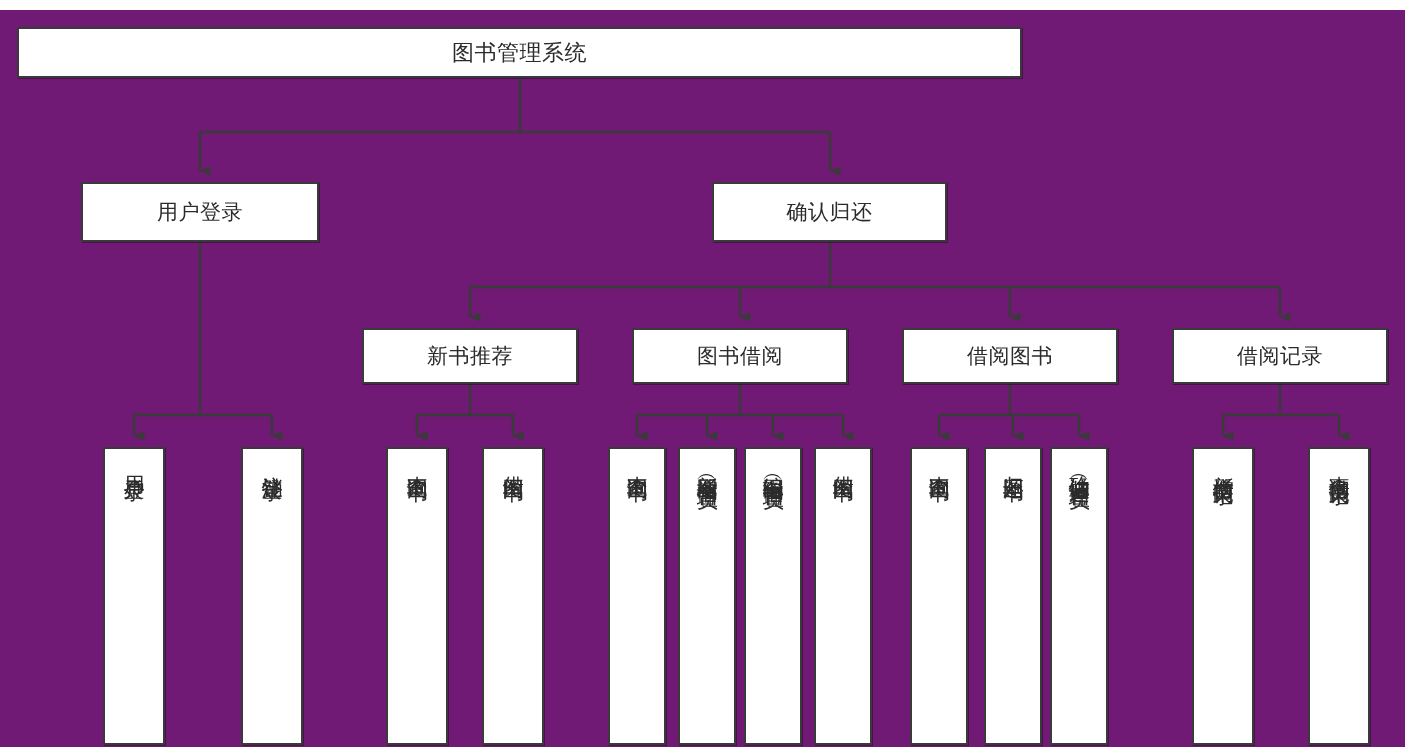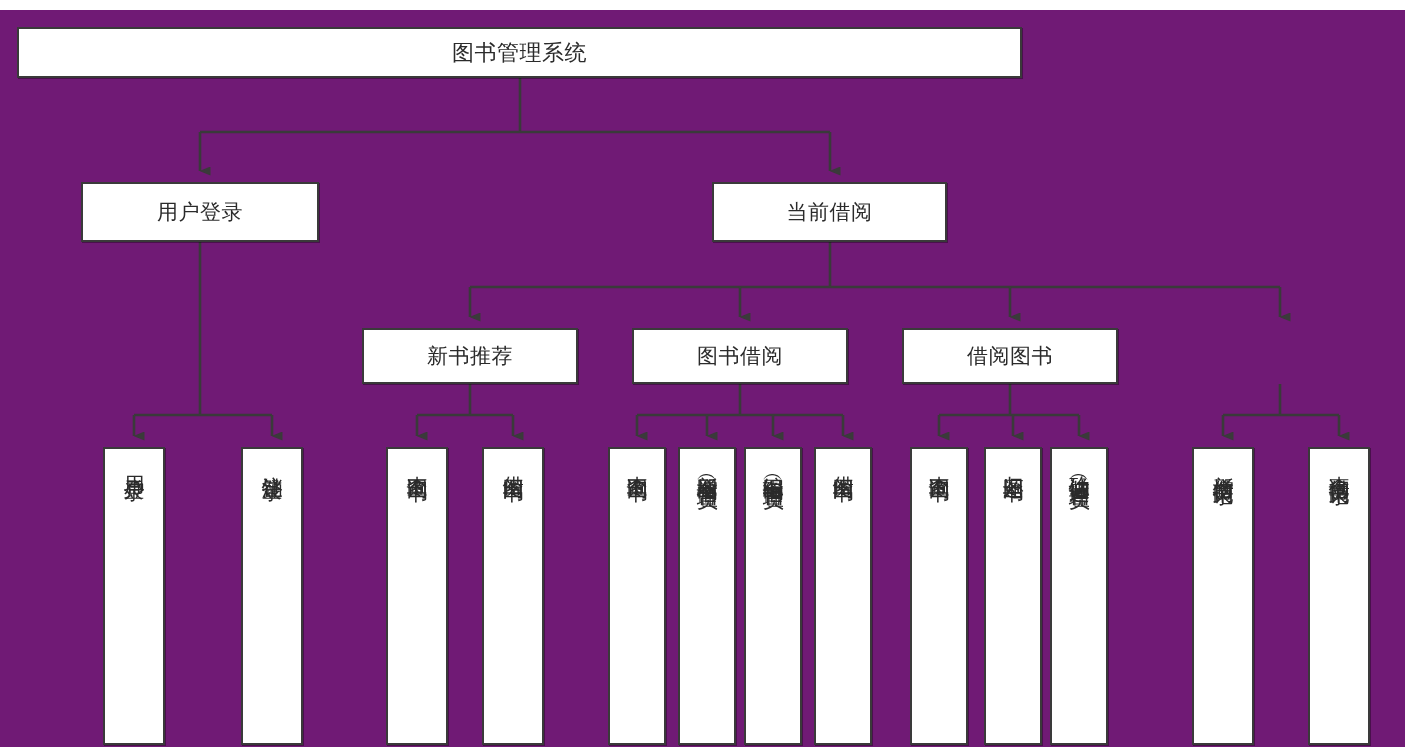--- a/index.html
+++ b/index.html
@@ -132,32 +132,35 @@
   </svg>
 
   <div class="node-box root horizontal" style="left:17px; top:17px; width:1005px; height:51px;">
     <span class="node-label">图书管理系统</span>
   </div>
 
   <div class="node-box horizontal" style="left:81px; top:172px; width:238px; height:60px;">
     <span class="node-label">用户登录</span>
   </div>
   <div class="node-box horizontal" style="left:712px; top:172px; width:235px; height:60px;">
-    <span class="node-label">当前借阅</span>
+    <span class="node-label">确认归还</span>
   </div>
 
   <div class="node-box horizontal" style="left:632px; top:318px; width:216px; height:56px;">
     <span class="node-label">图书借阅</span>
   </div>
   <div class="node-box horizontal" style="left:362px; top:318px; width:216px; height:56px;">
     <span class="node-label">新书推荐</span>
   </div>
   <div class="node-box horizontal" style="left:902px; top:318px; width:216px; height:56px;">
     <span class="node-label">借阅图书</span>
   </div>
+  <div class="node-box horizontal" style="left:1172px; top:318px; width:216px; height:56px;">
+    <span class="node-label">借阅记录</span>
+  </div>
 
   <div class="node-box vertical" style="left:103px; top:437px; width:62px; height:298px;">
     <span class="node-label">用户登录</span>
   </div>
   <div class="node-box vertical" style="left:241px; top:437px; width:62px; height:298px;">
     <span class="node-label">注销登录</span>
   </div>
   <div class="node-box vertical" style="left:386px; top:437px; width:62px; height:298px;">
     <span class="node-label">查询图书</span>
   </div>

